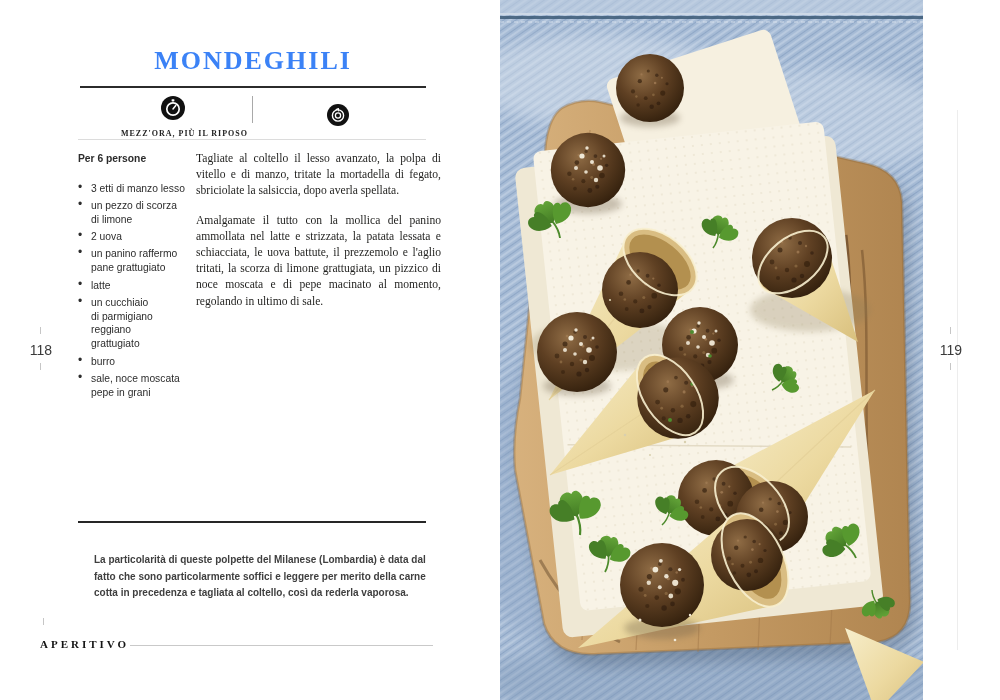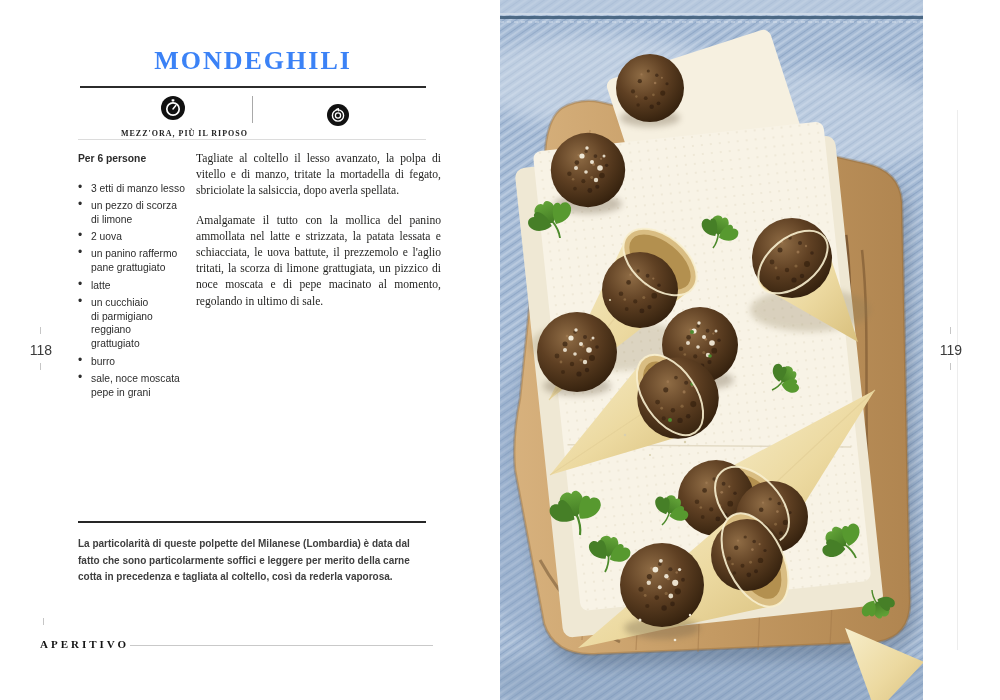--- a/index.html
+++ b/index.html
@@ -89,21 +89,21 @@
 pepe in grani</li>
       </ul>
     </aside>
 
     <div class="abs steps">
       <p>Tagliate al coltello il lesso avanzato, la polpa di vitello e di manzo, tritate la mortadella di fegato, sbriciolate la salsiccia, dopo averla spellata.</p>
       <p>Amalgamate il tutto con la mollica del panino ammollata nel latte e strizzata, la patata lessata e schiacciata, le uova battute, il prezzemolo e l'aglio tritati, la scorza di limone grattugiata, un pizzico di noce moscata e di pepe macinato al momento, regolando in ultimo di sale.</p>
     </div>
 
     <div class="abs note-rule"></div>
-    <p class="abs recipe-note" style="margin:0">La particolarità di queste polpette del Milanese (Lombardia) è data dal fatto che sono particolarmente soffici e leggere per merito della carne cotta in precedenza e tagliata al coltello, così da rederla vaporosa.</p>
+    <p class="abs recipe-note" style="margin:16px">La particolarità di queste polpette del Milanese (Lombardia) è data dal fatto che sono particolarmente soffici e leggere per merito della carne cotta in precedenza e tagliata al coltello, così da rederla vaporosa.</p>
 
     <span class="abs footer-cat">APERITIVO</span>
     <div class="abs footer-line"></div>
 
     <div class="abs pagenum left">118</div>
     <div class="abs tick" style="left:40px;top:327px"></div>
     <div class="abs tick" style="left:40px;top:363px"></div>
     <div class="abs tick" style="left:43px;top:618px"></div>
   </section>
 

